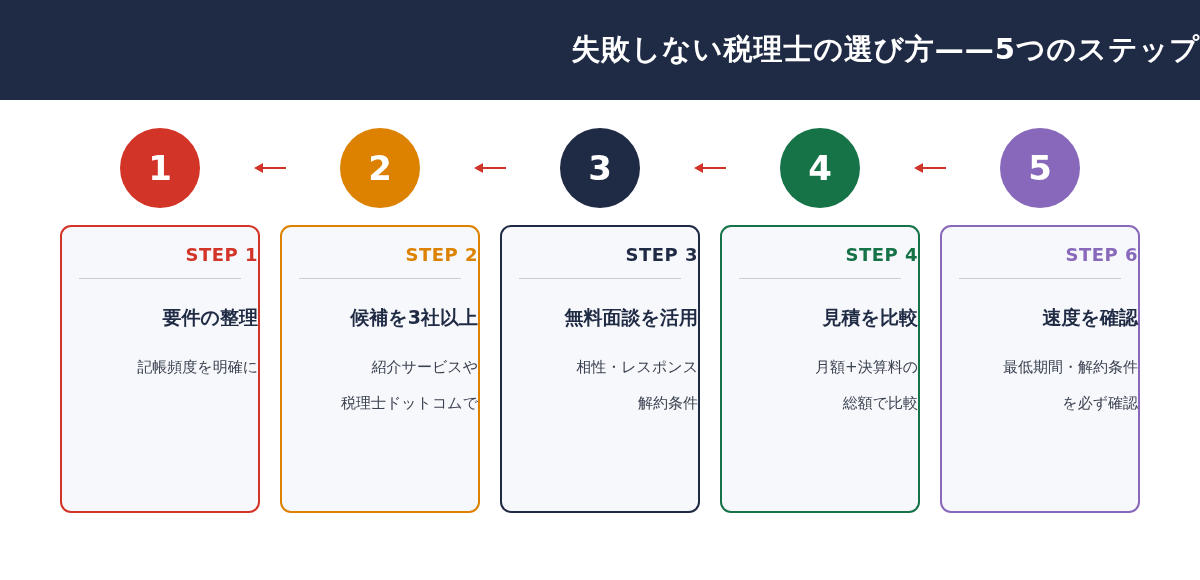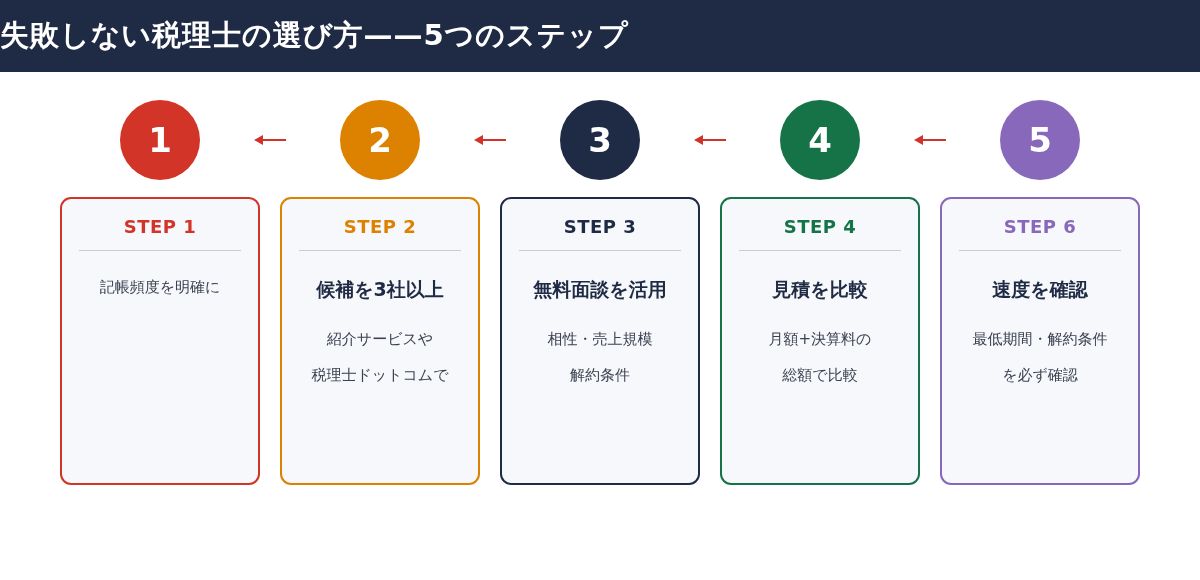--- a/index.html
+++ b/index.html
@@ -5,25 +5,25 @@
   * { margin: 0; padding: 0; box-sizing: border-box; }
   html, body { width: 1200px; height: 580px; }
   body {
     font-family: "DejaVu Sans", "Liberation Sans", sans-serif;
     background: #ffffff;
     overflow: hidden;
     position: relative;
   }
   .header {
     width: 1200px;
-    height: 72px;
+    height: 100px;
     background: var(--header-bg, #1f2a44);
     display: flex;
     align-items: center;
-    justify-content: flex-start;
+    justify-content: flex-end;
   }
   .header-title {
     color: #ffffff;
     font-size: 29px;
     font-weight: 700;
     letter-spacing: 1px;
   }
   .flow {
     width: 1080px;
     margin: 0 auto;
@@ -82,21 +82,21 @@
     grid-template-columns: repeat(5, 200px);
     column-gap: 20px;
     margin-top: 17px;
   }
   .card {
     height: 288px;
     background: var(--card-bg, #f7f8fb);
     border: 2px solid var(--accent, #999);
     border-radius: 11px;
     padding-top: 17px;
-    text-align: center;
+    text-align: right;
   }
   .step-label {
     color: var(--accent, #999);
     font-size: 18px;
     font-weight: 700;
     letter-spacing: 0.5px;
     margin-bottom: 13px;
   }
   .divider {
     border: none;
@@ -158,41 +158,42 @@
       <div class="arrow-head"></div>
       <div class="arrow-tail"></div>
     </div>
   </div>
 
   <div class="cards-row">
 
     <div class="card" style="--accent: #d33428;">
       <div class="step-label">STEP 1</div>
       <hr class="divider">
+      <div class="card-title">要件の整理</div>
       <div class="card-body">
         <div>記帳頻度を明確に</div>
       </div>
     </div>
 
     <div class="card" style="--accent: #dd8100;">
       <div class="step-label">STEP 2</div>
       <hr class="divider">
       <div class="card-title">候補を3社以上</div>
       <div class="card-body">
         <div>紹介サービスや</div>
         <div>税理士ドットコムで</div>
       </div>
     </div>
 
     <div class="card" style="--accent: #1f2a44;">
       <div class="step-label">STEP 3</div>
       <hr class="divider">
       <div class="card-title">無料面談を活用</div>
       <div class="card-body">
-        <div>相性・売上規模</div>
+        <div>相性・レスポンス</div>
         <div>解約条件</div>
       </div>
     </div>
 
     <div class="card" style="--accent: #157347;">
       <div class="step-label">STEP 4</div>
       <hr class="divider">
       <div class="card-title">見積を比較</div>
       <div class="card-body">
         <div>月額+決算料の</div>

